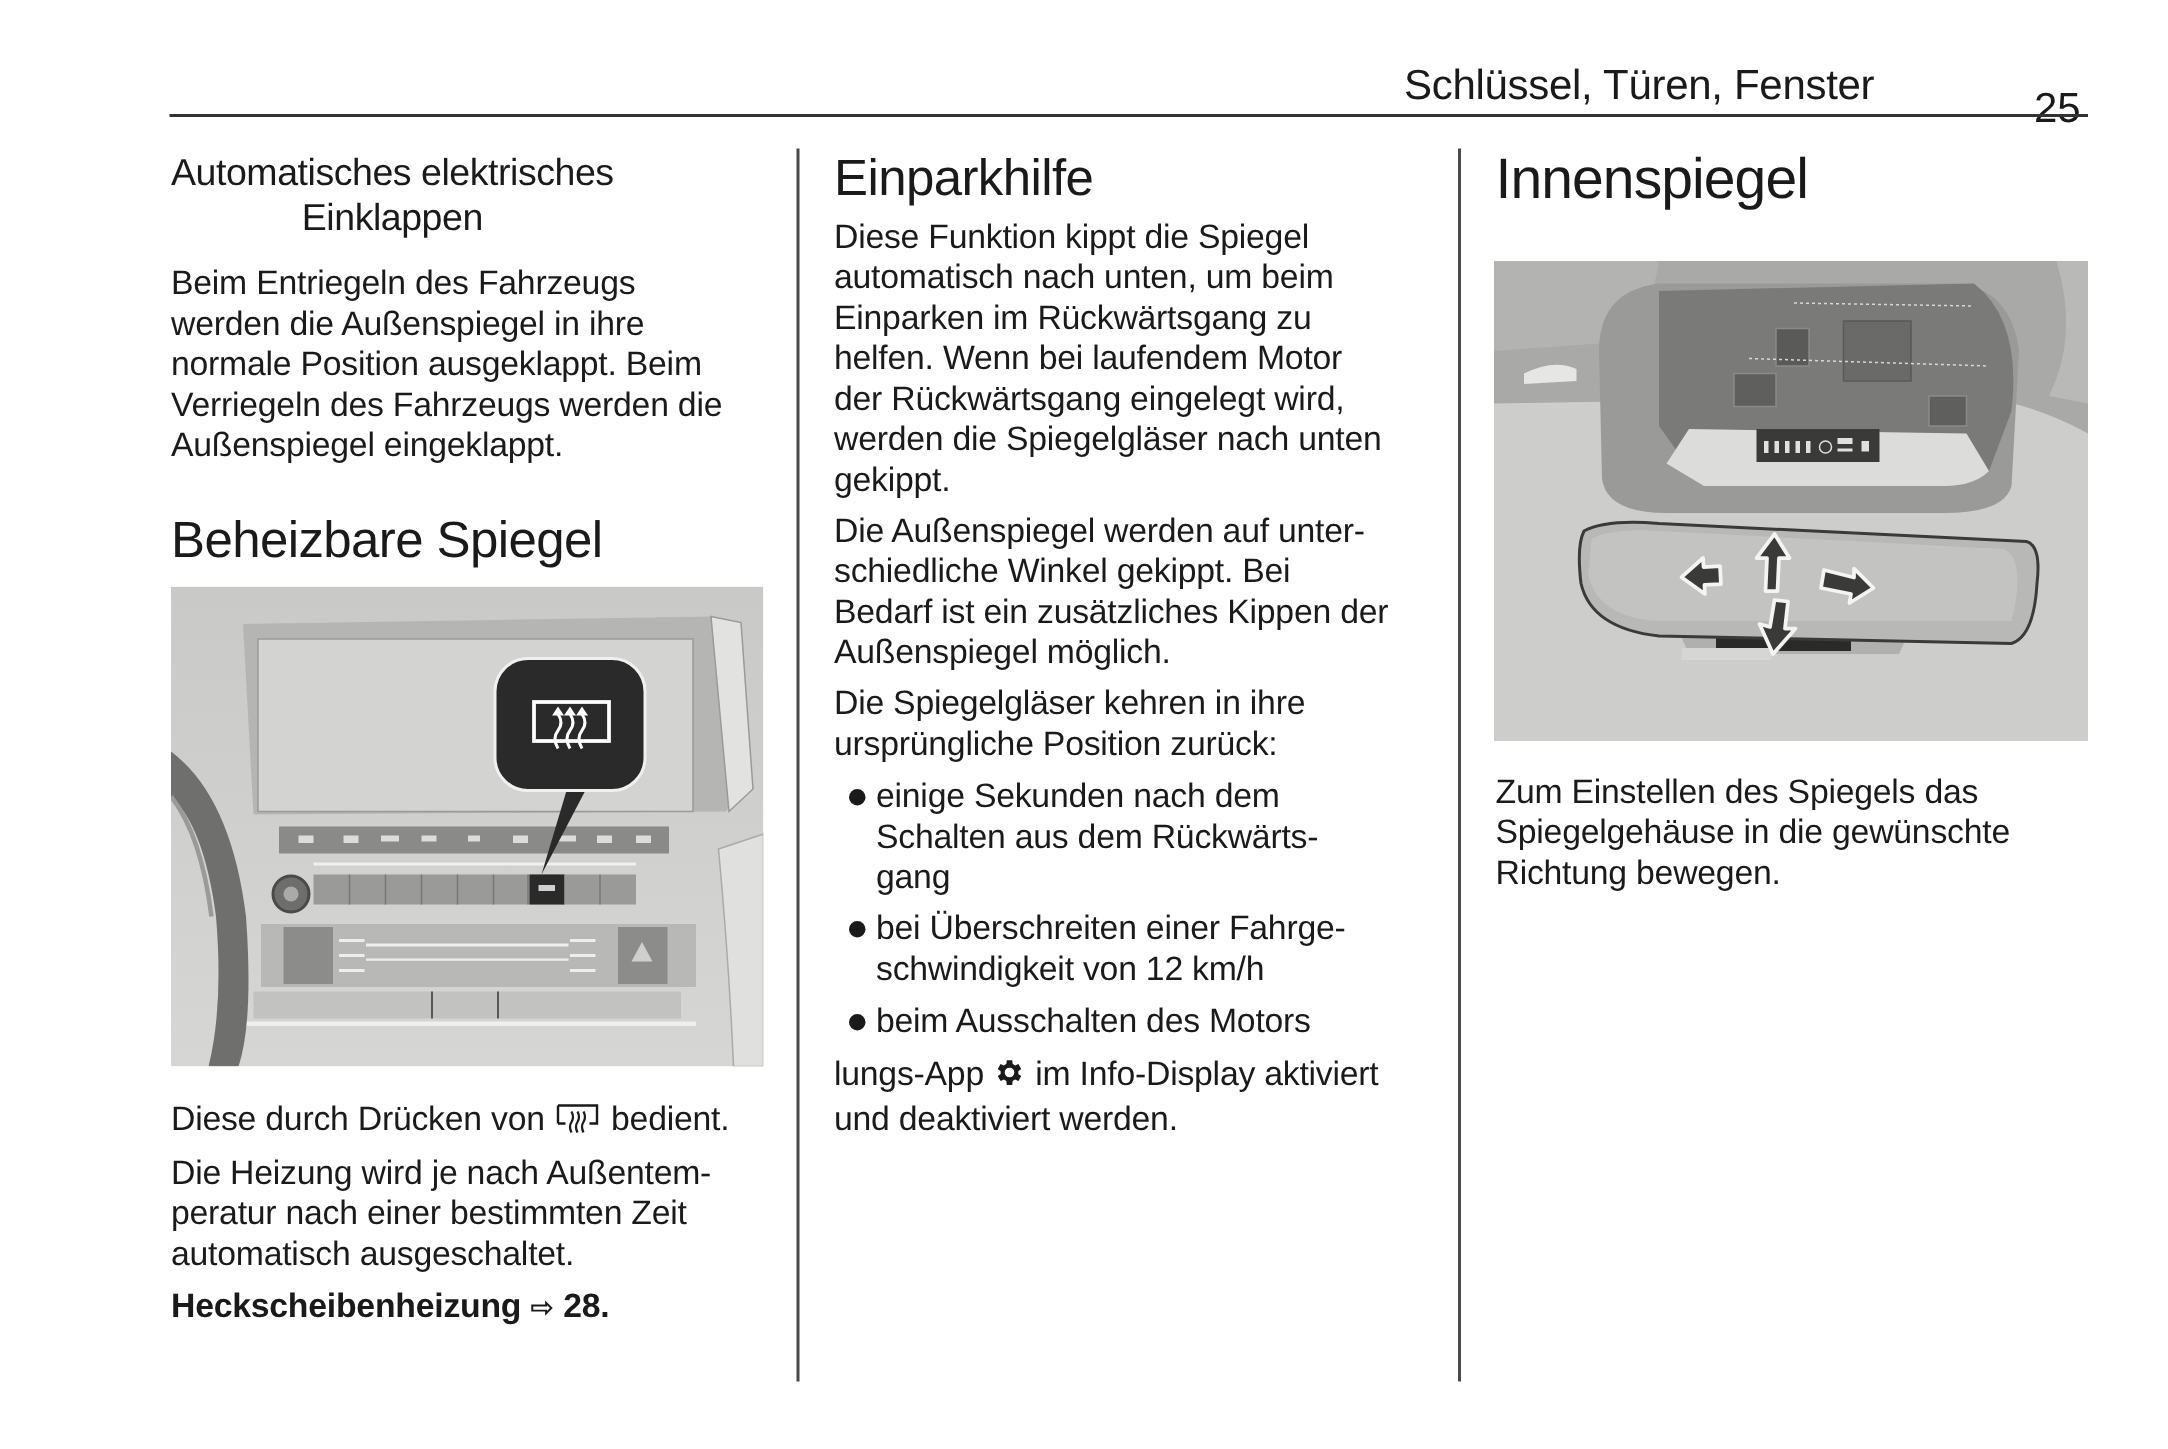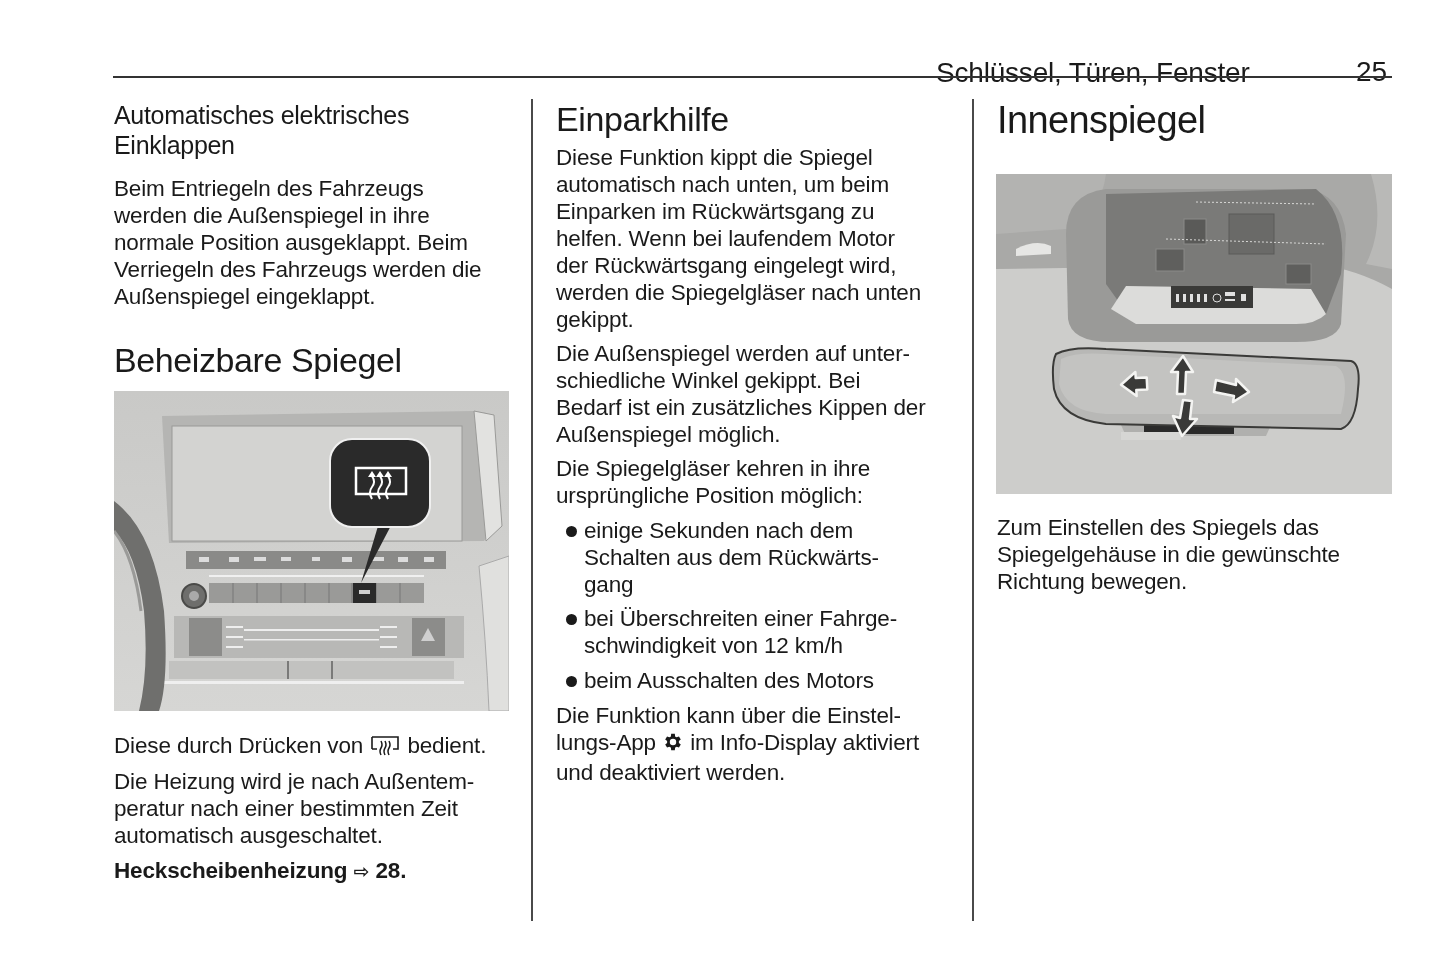--- a/index.html
+++ b/index.html
@@ -2,21 +2,21 @@
 <html><head>
   <meta charset="utf-8">
   <style>
     html, body { margin: 0; padding: 0; background: #ffffff; }
     body {
       width: 1445px; height: 966px; position: relative; overflow: hidden;
       font-family: "Liberation Sans", "DejaVu Sans", sans-serif;
       color: #1a1a1a;
     }
     .header-title {
-      position: absolute; left: 936px; top: 56px;
+      position: absolute; left: 936px; top: 40px;
       font-size: 28px; line-height: 34px; letter-spacing: -0.2px;
     }
     .header-page {
       position: absolute; left: 1356px; top: 55px;
       font-size: 28px; line-height: 34px;
     }
     .header-rule {
       position: absolute; left: 113px; top: 76px; width: 1279px; height: 1.5px;
       background: #333;
     }
@@ -58,21 +58,21 @@
 <body>
 
 <div class="header-title">Schlüssel, Türen, Fenster</div>
 <div class="header-page">25</div>
 <div class="header-rule"></div>
 
 <div class="col-divider" style="left:531px;"></div>
 <div class="col-divider" style="left:972px;"></div>
 
 <div class="col col1">
-  <div class="h3" style="top:100px; white-space:pre-line;">Automatisches elektrisches
+  <div class="h3" style="top:100px; white-space:pre-line;text-align:center;">Automatisches elektrisches
 Einklappen</div>
   <div class="p" style="top:175px;">Beim Entriegeln des Fahrzeugs
 werden die Außenspiegel in ihre
 normale Position ausgeklappt. Beim
 Verriegeln des Fahrzeugs werden die
 Außenspiegel eingeklappt.</div>
 
   <div class="h2" style="top:342px;">Beheizbare Spiegel</div>
 
   <div class="figure" style="left:0; top:391px; width:395px; height:320px;">
@@ -190,40 +190,39 @@
 Einparken im Rückwärtsgang zu
 helfen. Wenn bei laufendem Motor
 der Rückwärtsgang eingelegt wird,
 werden die Spiegelgläser nach unten
 gekippt.</div>
   <div class="p" style="top:340px;">Die Außenspiegel werden auf unter-
 schiedliche Winkel gekippt. Bei
 Bedarf ist ein zusätzliches Kippen der
 Außenspiegel möglich.</div>
   <div class="p" style="top:455px;">Die Spiegelgläser kehren in ihre
-ursprüngliche Position möglich:</div>
+ursprüngliche Position zurück:</div>
 
   <div class="bullet-row" style="top:517px;">
     <div class="bullet-dot" style="top:9px;"></div>
     <div class="bullet-text" style="top:0;">einige Sekunden nach dem
 Schalten aus dem Rückwärts-
 gang</div>
   </div>
   <div class="bullet-row" style="top:605px;">
     <div class="bullet-dot" style="top:9px;"></div>
     <div class="bullet-text" style="top:0;">bei Überschreiten einer Fahrge-
 schwindigkeit von 12 km/h</div>
   </div>
   <div class="bullet-row" style="top:667px;">
     <div class="bullet-dot" style="top:9px;"></div>
     <div class="bullet-text" style="top:0;">beim Ausschalten des Motors</div>
   </div>
 
   <div class="p" style="top:702px; white-space:nowrap;">
-    <div>Die Funktion kann über die Einstel-</div>
     <div><span>lungs-App </span><span class="inline-icon"><svg width="22" height="22" viewBox="0 0 24 24">
             <path fill="#1a1a1a" d="M19.4 13a7.5 7.5 0 0 0 0-2l2.1-1.6-2-3.5-2.5 1a7.3 7.3 0 0 0-1.7-1L15 3h-4l-.3 2.9a7.3 7.3 0 0 0-1.7 1l-2.5-1-2 3.5L6.6 11a7.5 7.5 0 0 0 0 2l-2.1 1.6 2 3.5 2.5-1a7.3 7.3 0 0 0 1.7 1L11 21h4l.3-2.9a7.3 7.3 0 0 0 1.7-1l2.5 1 2-3.5zM13 15.5a3.5 3.5 0 1 1 0-7 3.5 3.5 0 0 1 0 7z" transform="translate(-1 0)"></path>
           </svg></span><span> im Info-Display aktiviert</span></div>
     <div>und deaktiviert werden.</div>
   </div>
 </div>
 
 <div class="col col3">
   <div class="h1" style="top:98px;">Innenspiegel</div>
 

